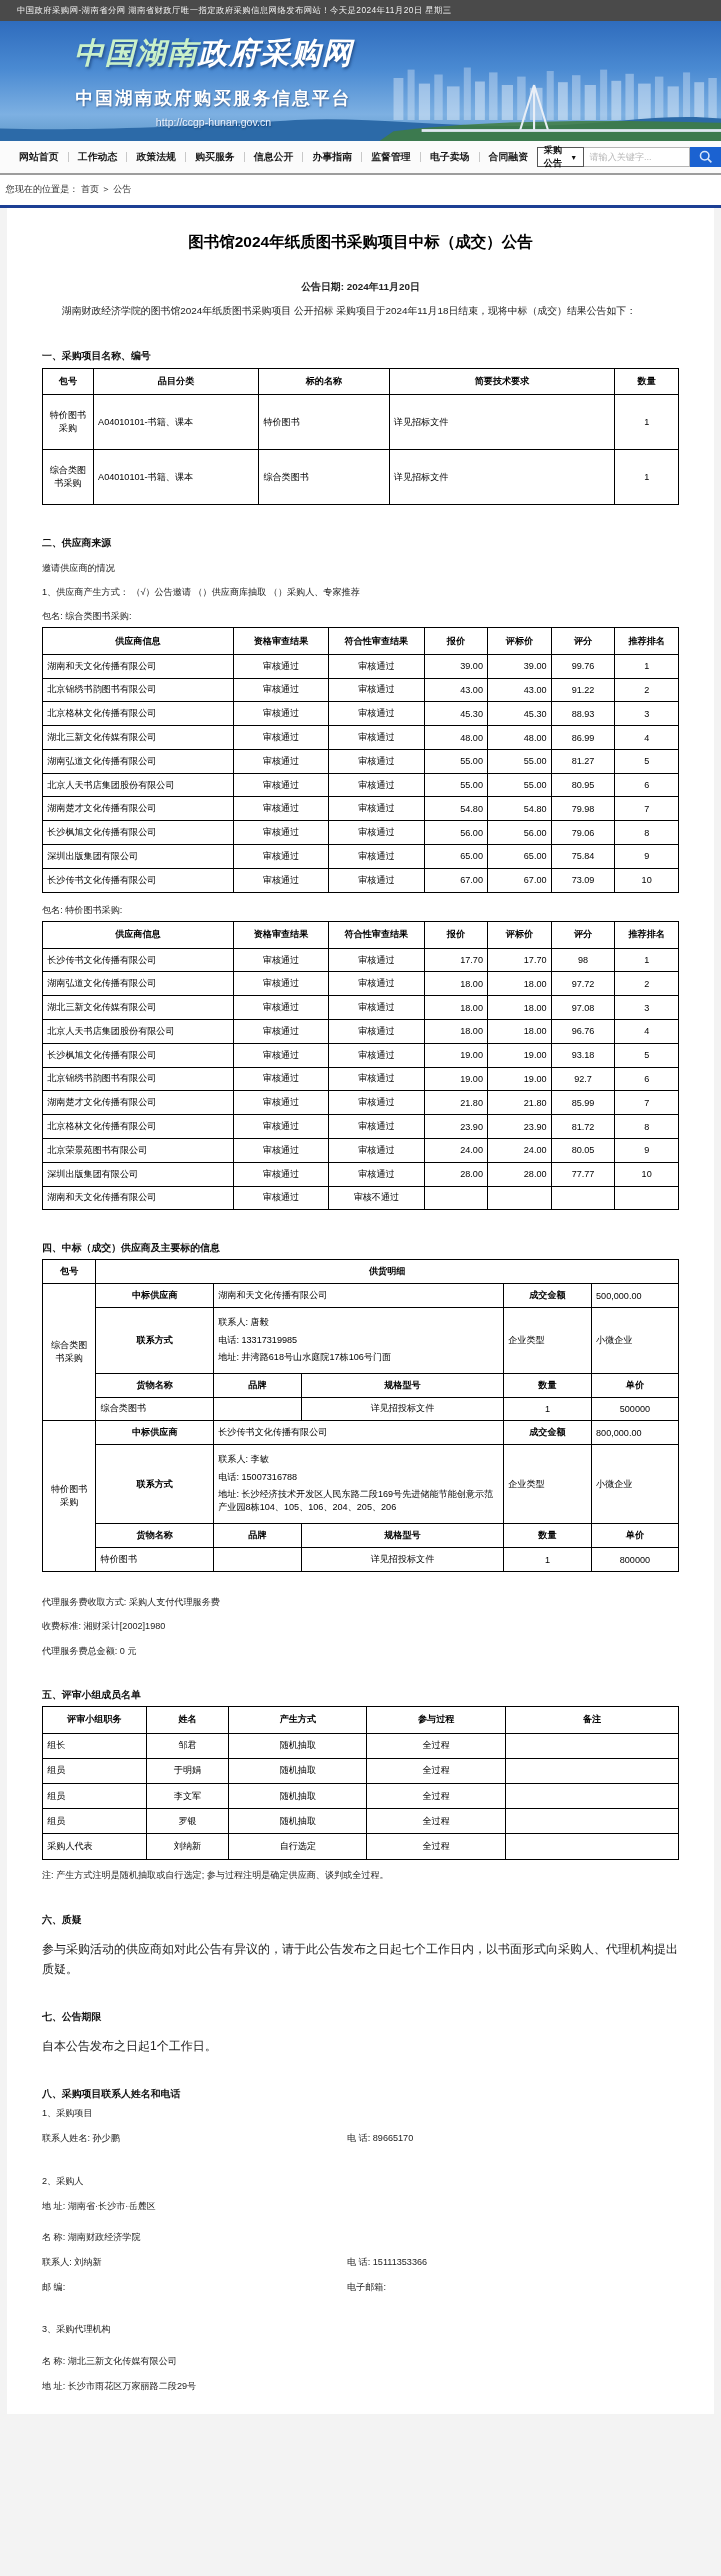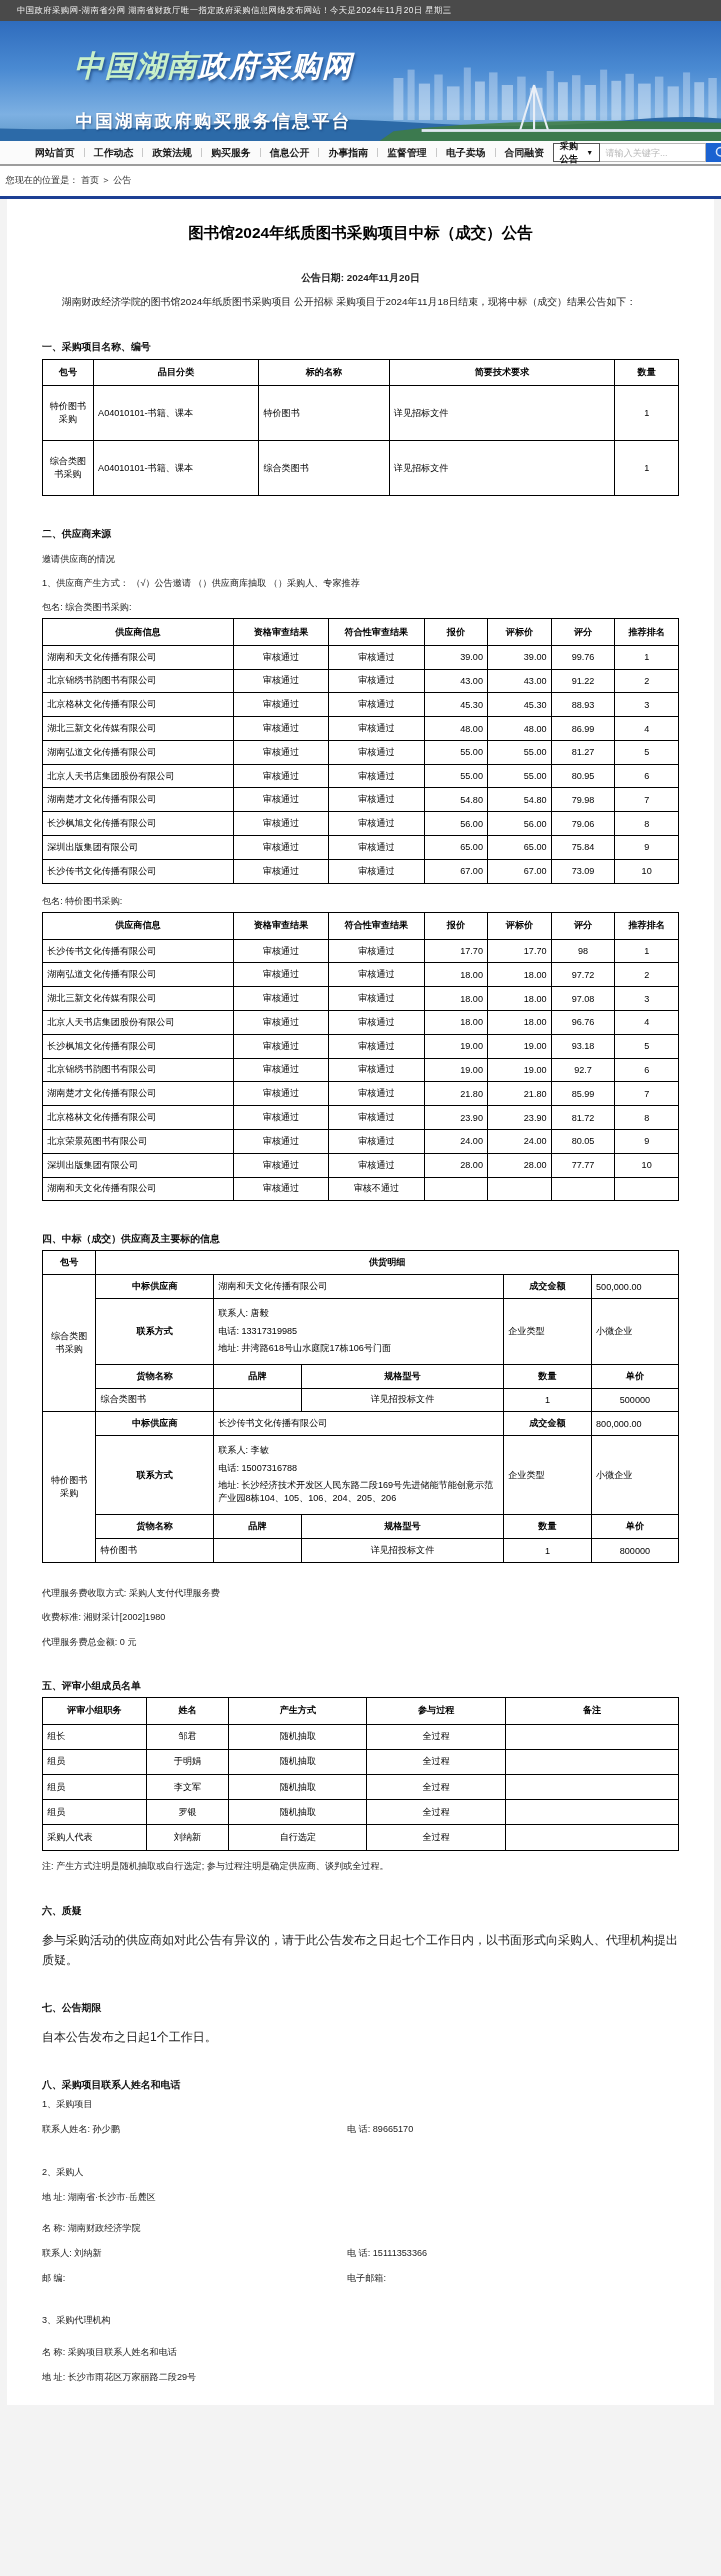--- a/index.html
+++ b/index.html
@@ -14,34 +14,34 @@
     height: 21px; background: #4a4a4a; color: #f2f2f2;
     display: flex; align-items: center; padding-left: 17px;
     font-size: 8.4px; letter-spacing: 0.4px;
   }
   
   .banner {
     height: 120px; position: relative; overflow: hidden;
     background: linear-gradient(180deg, #2f6cbd 0%, #4a8ad2 40%, #7db0e2 78%, #5d97c8 100%);
   }
   .banner svg.city { position: absolute; bottom: 0; right: 0; width: 100%; height: 77px; }
-  .logo-block { position: absolute; left: 74px; top: 25px; text-align: center; z-index: 2; }
+  .logo-block { position: absolute; left: 74px; top: 12px; text-align: center; z-index: 2; }
   .logo-main {
     font-size: 29.6px; font-weight: bold; font-style: italic; letter-spacing: 1.4px;
     color: #ffffff; text-shadow: 1.4px 2.1px 2.8px rgba(10,40,90,.55);
   }
   .logo-main .cal { color: #c9f0c9; }
   .logo-sub {
-    margin-top: 22px; font-size: 17.6px; font-weight: bold; color: #ffffff;
+    margin-top: 12px; font-size: 17.6px; font-weight: bold; color: #ffffff;
     letter-spacing: 2.1px; text-shadow: 0.7px 1.4px 2.1px rgba(10,40,90,.6);
   }
   .logo-url { margin-top: 5.6px; font-size: 10.6px; color: #eaf3ff; text-shadow: 0.7px 0.7px 1.4px rgba(10,40,90,.6); }
   
   .navwrap { background: #fbfbfb; border-bottom: 2.1px solid #9d9d9d; }
-  .nav { display: flex; align-items: center; height: 23px; padding-left: 26px; }
+  .nav { display: flex; align-items: center; height: 32px; padding-left: 10px; }
   .nav-item {
     font-size: 9.9px; font-weight: bold; color: #1a1a1a; padding: 0 9.1px;
     border-right: 0.7px solid #c8c8c8; cursor: pointer; white-space: nowrap; line-height: 1;
   }
   .nav-item:last-child { border-right: none; }
   .search-area { margin-left: auto; display: flex; align-items: stretch; height: 19.7px; }
   .select-box {
     display: flex; align-items: center; gap: 4.2px; border: 0.7px solid #555; background: #fff;
     padding: 0 5.6px; font-size: 9.1px; font-weight: bold; color: #111; cursor: pointer;
   }
@@ -675,21 +675,21 @@
     <span class="cl">联系人: 刘纳新</span>
     <span>电 话: 15111353366</span>
   </div>
   <div class="contact-row">
     <span class="cl">邮 编:</span>
     <span>电子邮箱:</span>
   </div>
 
   <div class="sub-heading" style="margin-top:29.6px">3、采购代理机构</div>
   <div class="contact-row" style="margin-top:18.3px">
-    <span class="cl">名 称: 采购项目联系人姓名和电话</span>
+    <span class="cl">名 称: 湖北三新文化传媒有限公司</span>
     <span></span>
   </div>
   <div class="contact-row">
     <span class="cl">地 址: 长沙市雨花区万家丽路二段29号</span>
     <span></span>
   </div>
 
 </div>
 
 

